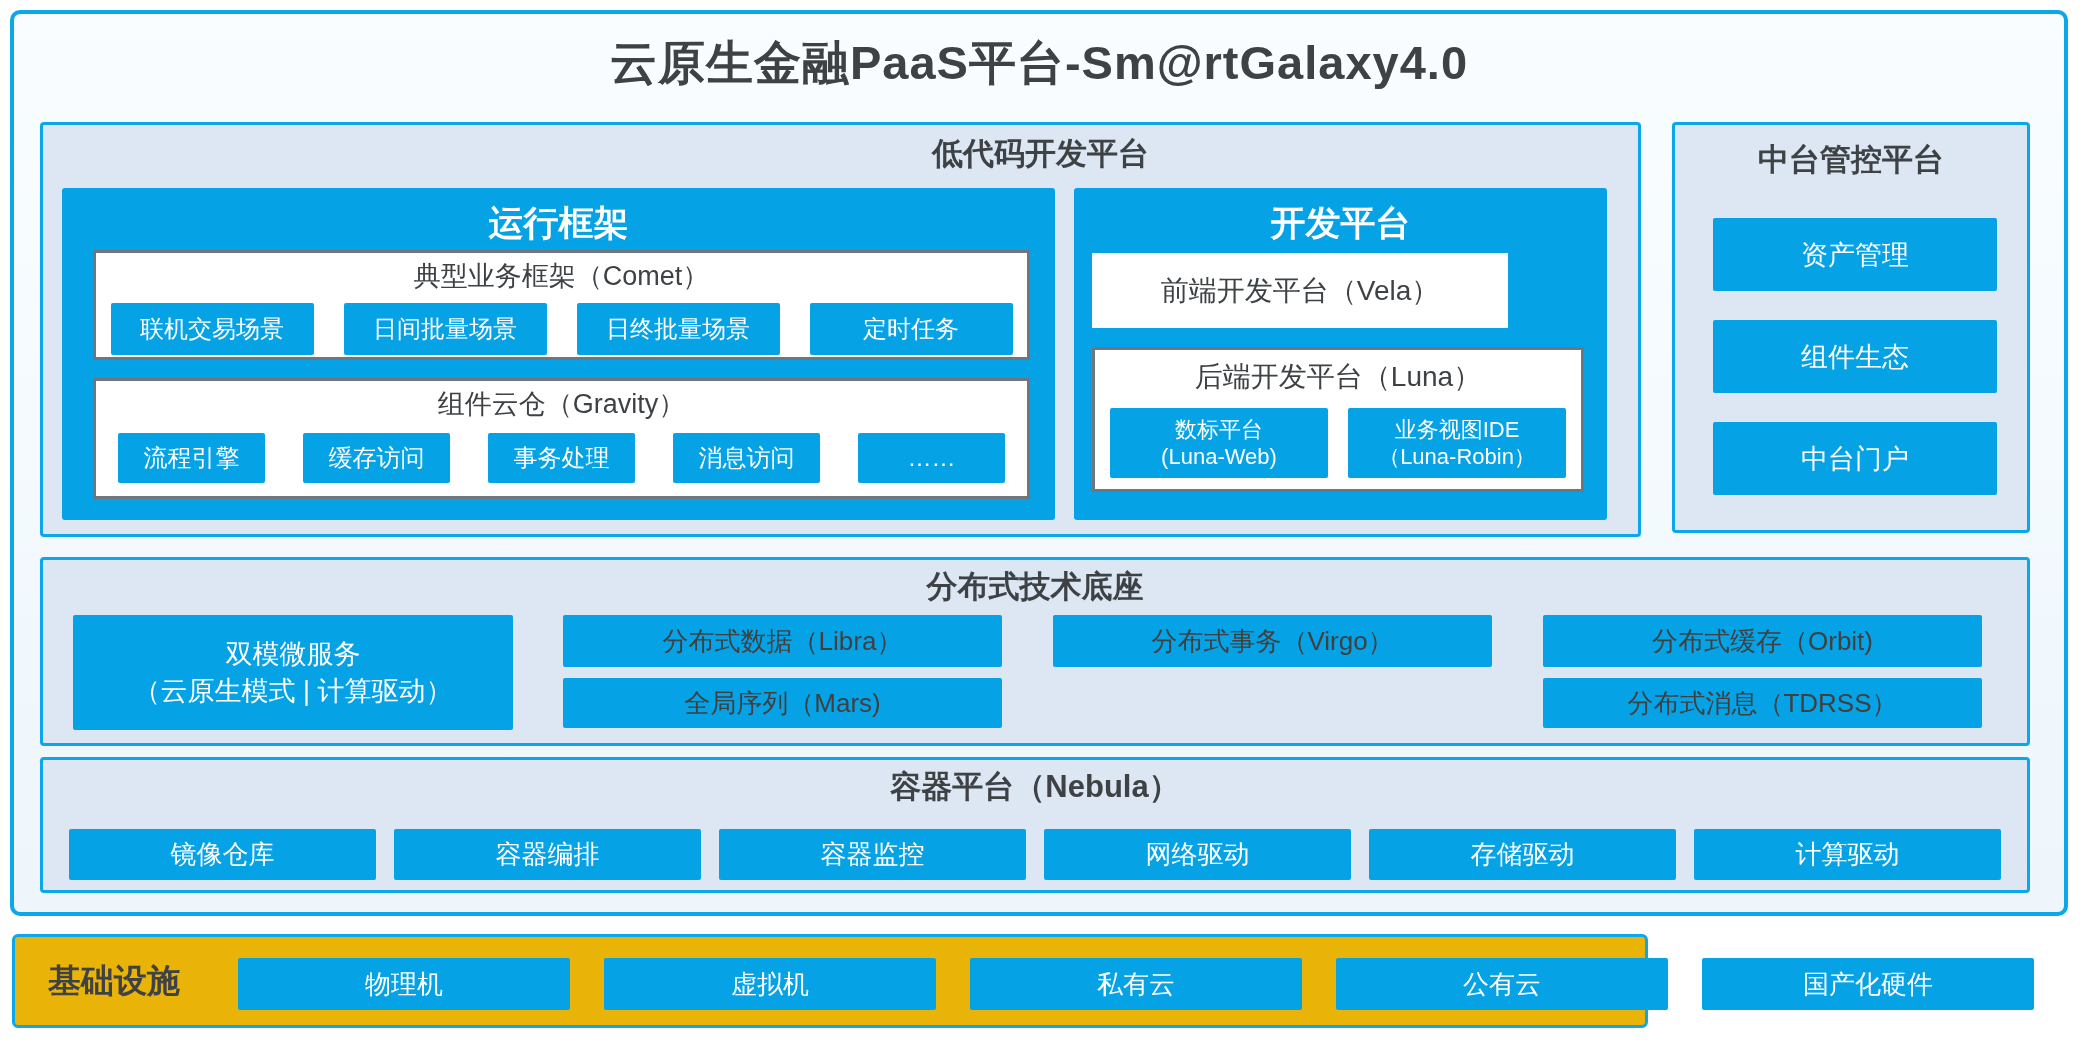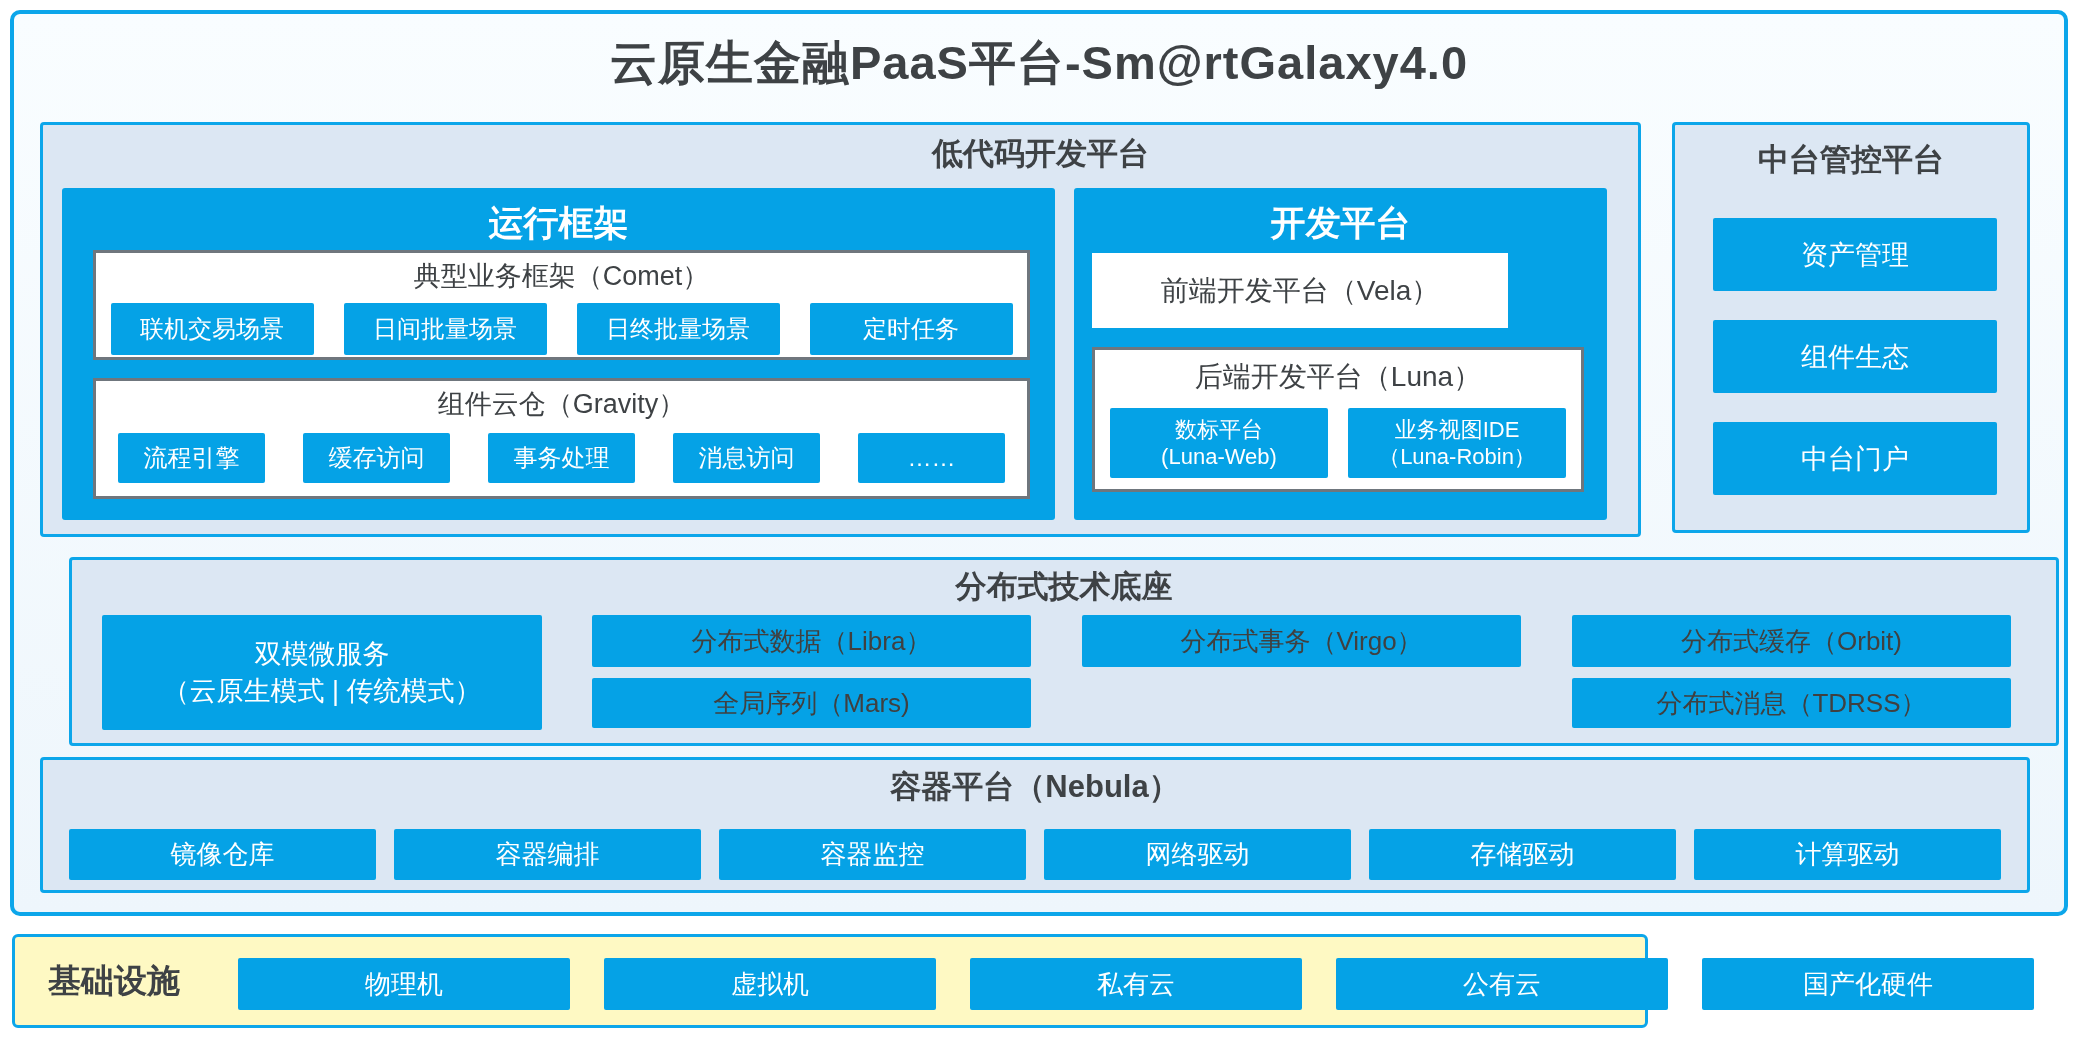--- a/index.html
+++ b/index.html
@@ -51,39 +51,39 @@
   .gravity-chips { top:52px; gap:38px; } .gravity-chips .chip { width:147px; height:50px; font-size:24px; }
 
   .vela { position:absolute; left:18px; top:65px; width:416px; height:75px; background:#fff;
           display:flex; align-items:center; justify-content:center; font-size:28px; color:#3e4245; }
   .luna { left:18px; top:159px; width:492px; height:145px; }
   .luna-title { top:8px; font-size:28px; font-weight:400; }
   .luna-chips { top:58px; gap:20px; }
   .luna-chips .chip { width:218px; height:70px; font-size:22px; line-height:27px; flex-direction:column; }
 
   
-  .dist { left:26px; top:543px; width:1990px; height:189px;margin-left:29px; }
+  .dist { left:26px; top:543px; width:1990px; height:189px; }
   .dist > .panel-header { top:6px; }
   .dual { position:absolute; left:30px; top:55px; width:440px; height:115px; background:#05a2e6;
           color:#fff; font-size:27px; line-height:37px; display:flex; flex-direction:column;
           align-items:center; justify-content:center; text-align:center; border-radius:2px; }
   .dbox { position:absolute; width:439px; background:#05a2e6; color:#404040; font-size:26px;
           display:flex; align-items:center; justify-content:center; border-radius:2px; }
   .d-top { top:55px; height:52px; } .d-bot { top:118px; height:50px; }
   .dcol2 { left:520px; } .dcol3 { left:1010px; } .dcol4 { left:1500px; }
 
   
   .contplat { left:26px; top:743px; width:1990px; height:136px; }
   .contplat > .panel-header { top:6px; }
   .cont-chips { top:69px; gap:18px; }
   .cont-chips .chip { width:307px; height:51px; font-size:26px; }
 
   
   .infra { position:absolute; left:12px; top:934px; width:1636px; height:94px;
-           border:3px solid #0ca6ea; border-radius:6px; background:#fef9c3; }
+           border:3px solid #0ca6ea; border-radius:6px; background:#eab308; }
   .infra-label { position:absolute; left:33px; top:0; bottom:0; display:flex; align-items:center;
                  font-size:33px; font-weight:bold; color:#3e4245; }
   .infra-chips { position:absolute; left:223px; top:21px; display:flex; gap:34px; }
   .infra-chips .chip { width:332px; height:52px; font-size:26px; }
 </style>
 </head>
 <body>
 
 <div class="canvas">
 
@@ -147,21 +147,21 @@
         <div class="mid-btn">组件生态</div>
         <div class="mid-btn">中台门户</div>
       </div>
     </div>
 
     <div class="panel dist">
       <div class="panel-header">分布式技术底座</div>
 
       <div class="dual">
         <span>双模微服务</span>
-        <span>（云原生模式 | 传统模式）</span>
+        <span>（云原生模式 | 计算驱动）</span>
       </div>
 
       <div class="dbox d-top dcol2">分布式数据（Libra）</div>
       <div class="dbox d-bot dcol2">全局序列（Mars)</div>
       <div class="dbox d-top dcol3">分布式事务（Virgo）</div>
       <div class="dbox d-top dcol4">分布式缓存（Orbit)</div>
       <div class="dbox d-bot dcol4">分布式消息（TDRSS）</div>
     </div>
 
     <div class="panel contplat">

